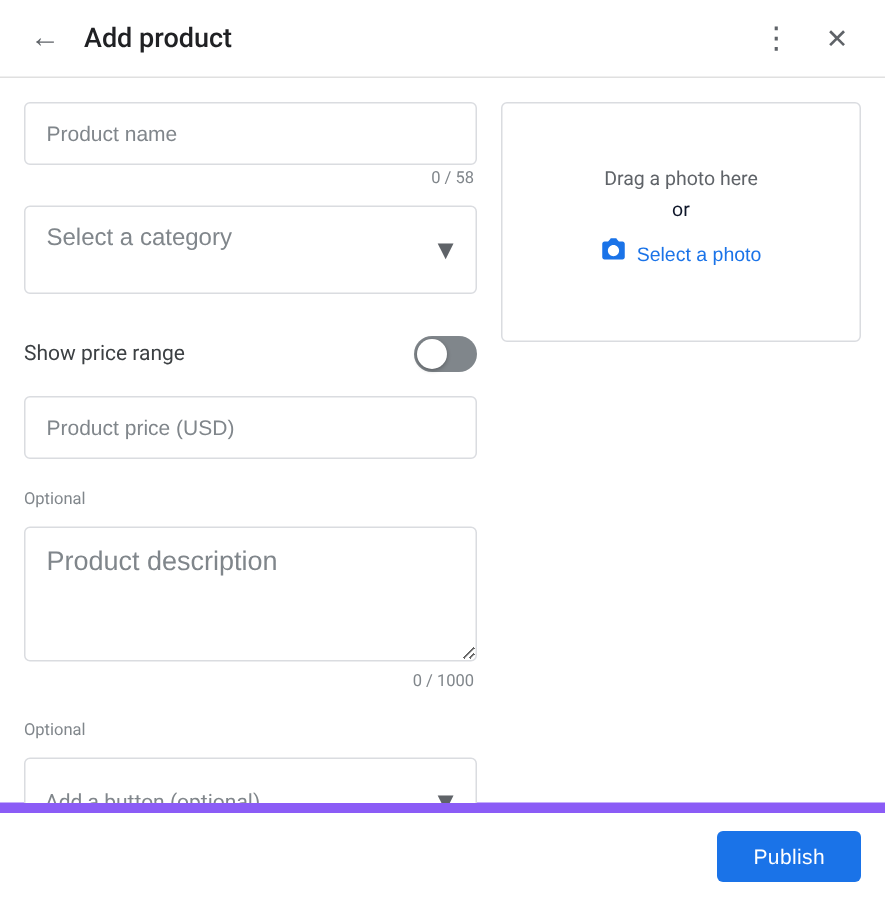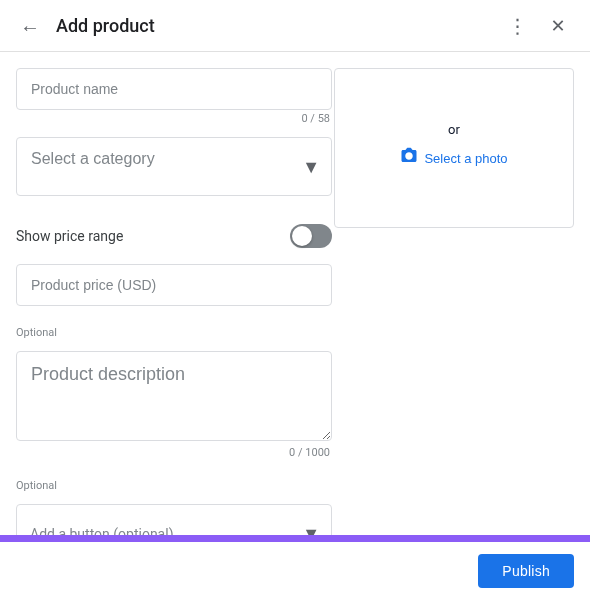--- a/index.html
+++ b/index.html
@@ -72,21 +72,21 @@
       border-radius: 50%;
       width: 32px;
       height: 32px;
     }
 
     .content {
       flex: 1;
       overflow-y: auto;
       padding: 16px;
       display: flex;
-      gap: 2px;
+      gap: 16px;
     }
 
     .left-panel {
       flex: 1;
       display: flex;
       flex-direction: column;
       gap: 12px;
     }
 
     .right-panel {
@@ -358,20 +358,21 @@
           </select>
           <span class="select-arrow">▼</span>
           <span style="position:absolute;left:14px;top:50%;transform:translateY(-50%);color:#80868b;pointer-events:none;font-size:14px;">Add a button (optional)</span>
         </div>
       </div>
 
     </div>
 
     <div class="right-panel">
       <div class="photo-area">
+        <span class="photo-area-text">Drag a photo here</span>
         <span class="photo-area-or">or</span>
         <button class="select-photo-btn">
           <span class="photo-icon">
             <svg width="18" height="18" viewBox="0 0 24 24" fill="#1a73e8">
               <path d="M20 4h-3.17L15 2H9L7.17 4H4c-1.1 0-2 .9-2 2v12c0 1.1.9 2 2 2h16c1.1 0 2-.9 2-2V6c0-1.1-.9-2-2-2zm-8 13c-2.76 0-5-2.24-5-5s2.24-5 5-5 5 2.24 5 5-2.24 5-5 5z"></path>
               <path d="M12 9c-1.66 0-3 1.34-3 3s1.34 3 3 3 3-1.34 3-3-1.34-3-3-3z" fill="#fff"></path>
               <path d="M4 3h2v2H4zm0 0" fill="none"></path>
               <rect x="9" y="1" width="6" height="2" rx="1" fill="#1a73e8"></rect>
             </svg>
           </span>

